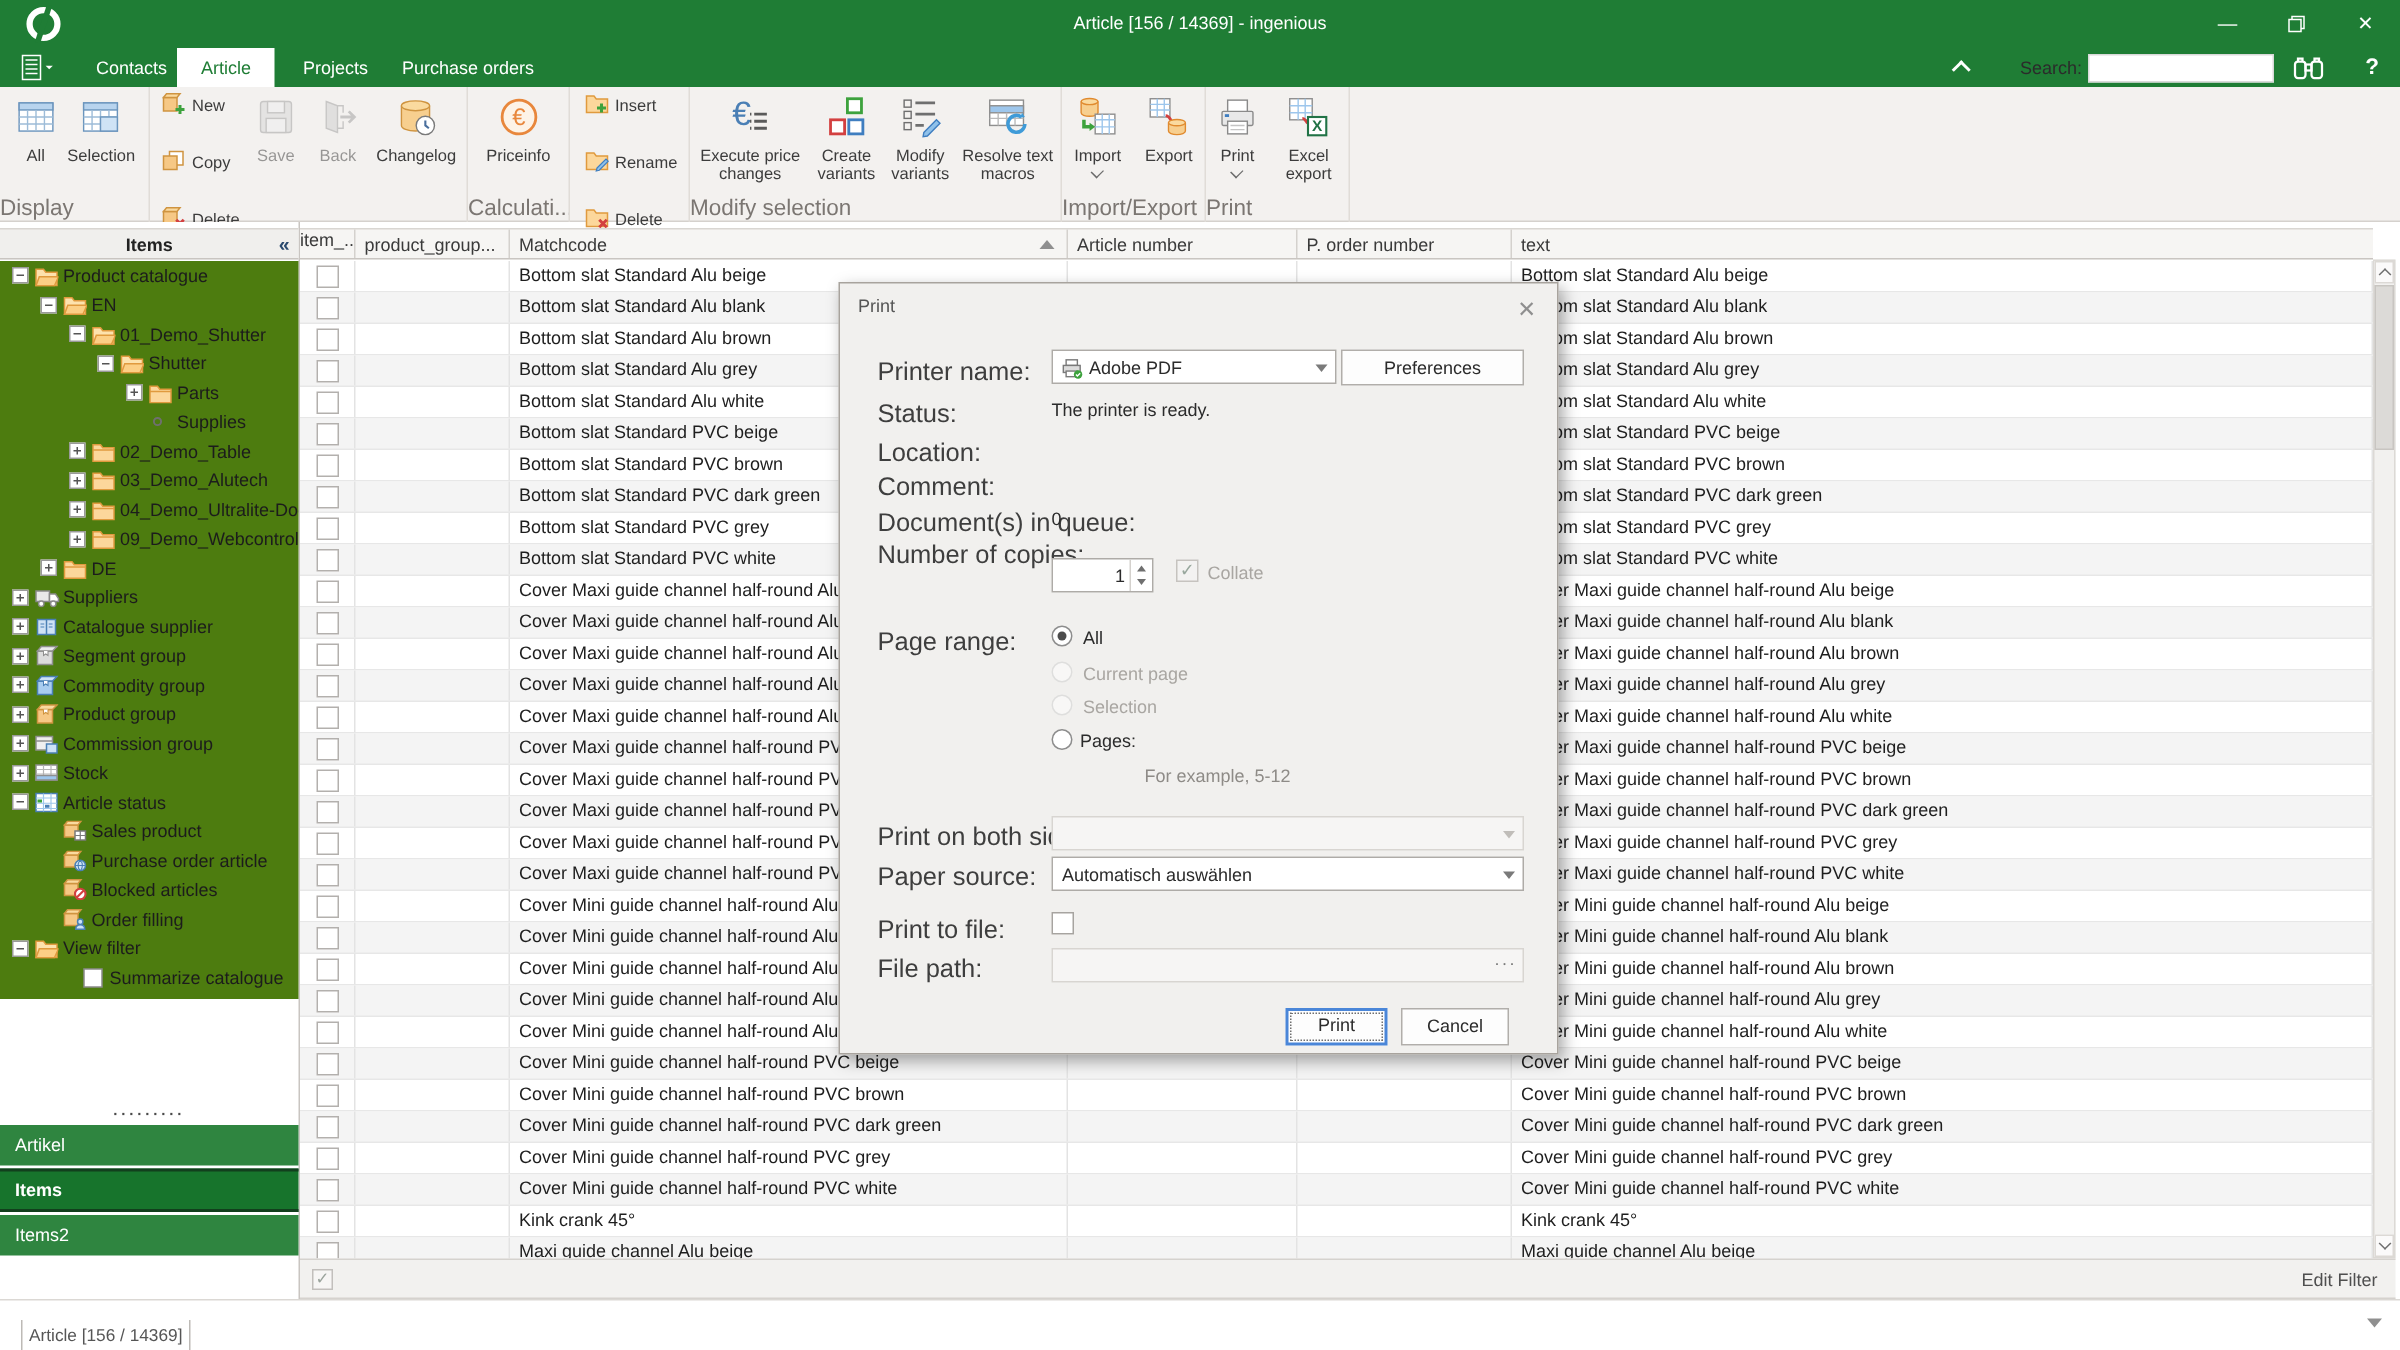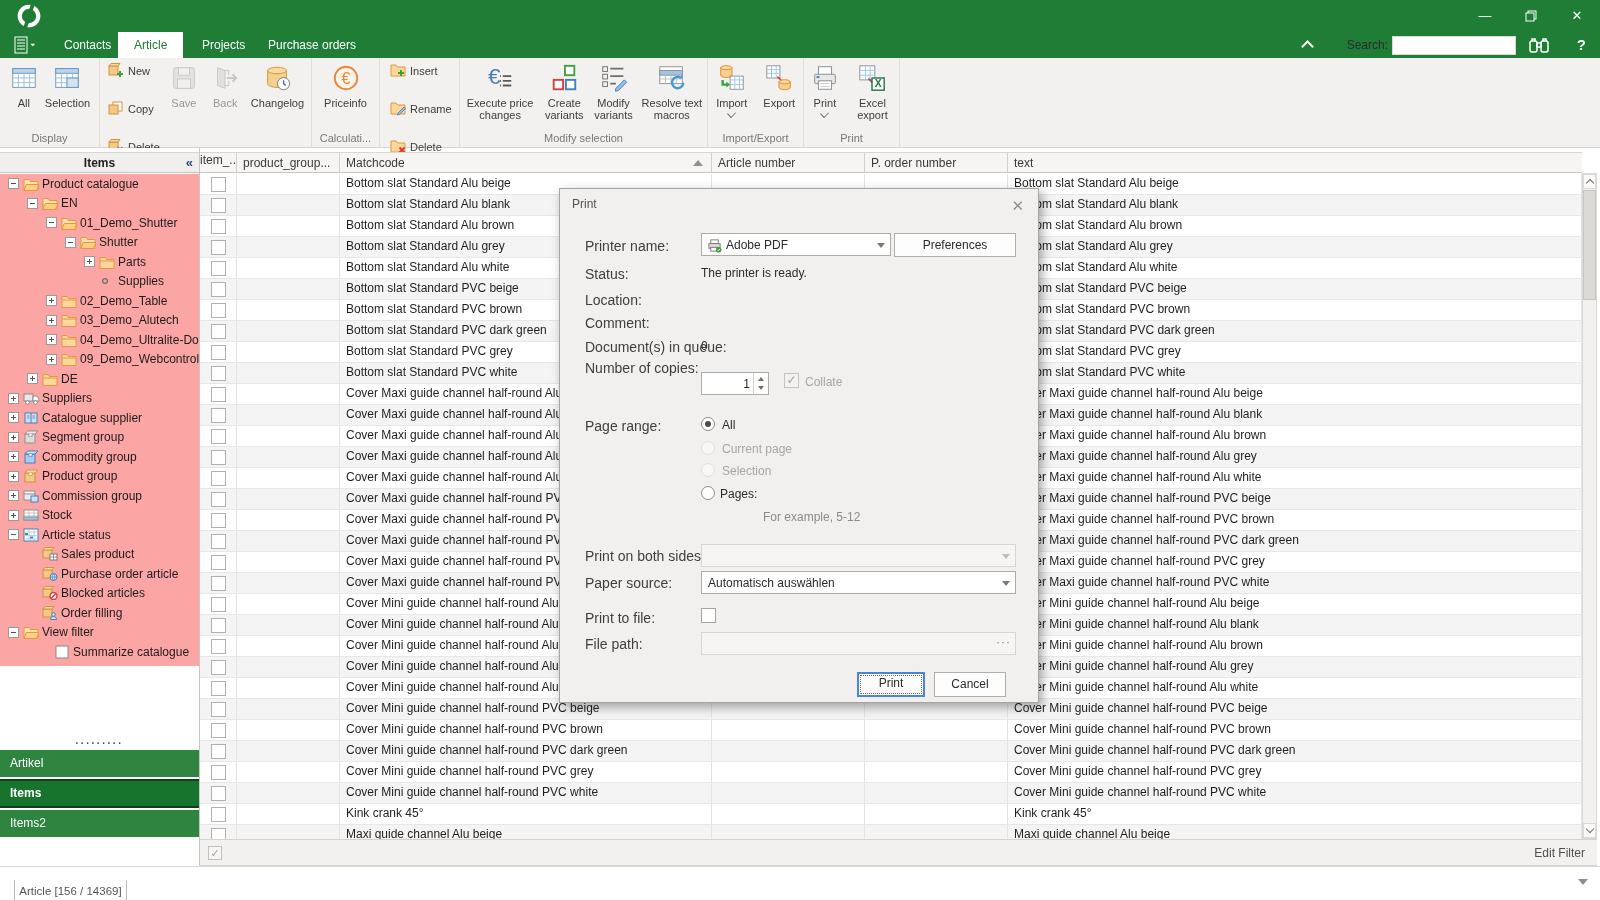--- a/index.html
+++ b/index.html
@@ -20,35 +20,35 @@
   #search-chevron { position:absolute; right:288px; top:10px; width:9px; height:9px; border-left:2px solid #fff; border-top:2px solid #fff; transform:rotate(45deg); }
   #search-label { position:absolute; right:212px; top:6px; }
   #search-input { position:absolute; right:84px; top:4px; width:124px; height:19px; border:1px solid #d9d9d9; background:#fff; font-size:12px; padding:0 4px; }
   #binoculars { position:absolute; right:50px; top:3px; }
   #help-q { position:absolute; right:14px; top:4px; color:#fff; font-size:15px; font-weight:bold; }
 
   
   #ribbon { position:absolute; left:0; top:58px; width:1600px; height:90px; background:#f3f1ef; border-bottom:1px solid #d5d1cd; display:flex; }
   .rb-group { position:relative; height:90px; border-right:1px solid #e0dcd7; display:flex; flex-direction:column; }
   .rb-items { flex:1; display:flex; align-items:stretch; padding:2px 2px 0 2px; }
-  .rb-cap { height:17px; line-height:15px; text-align:center; color:#7b7672; font-size:11px; white-space:nowrap; overflow:hidden; }
+  .rb-cap { height:17px; line-height:15px; color:#7b7672; font-size:15px; white-space:nowrap; overflow:hidden; }
   .rb-big { display:flex; flex-direction:column; align-items:center; text-align:center; padding-top:3px; font-size:11px; color:#3c3c3c; }
   .rb-big .lbl { line-height:12px; margin-top:2px; }
   .rb-stack { display:flex; flex-direction:column; justify-content:center;gap:17px; }
   .rb-sm { display:flex; align-items:center; height:21px; font-size:11px; color:#3c3c3c; white-space:nowrap; }
   .rb-sm svg { margin-right:4px; }
   .dis { opacity:.5; filter:grayscale(.9); }
   .dd-arrow { display:block; width:7px; height:7px; margin:1px auto 0; border-left:1px solid #6b6b6b; border-bottom:1px solid #6b6b6b; transform:rotate(-45deg) scale(1,0.8); }
 
   
   #sidebar { position:absolute; left:0; top:148px; width:200px; height:718px; background:#fff; border-right:1px solid #c9c5c1; }
   #side-header { position:absolute; left:0; top:4px; width:199px; height:21px; background:#f0efed; border-bottom:1px solid #c9c5c1; border-top:1px solid #d9d6d2; }
   #side-header .t { position:absolute; left:0; right:0; text-align:center; top:3px; font-weight:bold; font-size:12px; color:#222; }
   #side-collapse { position:absolute; right:6px; top:2px; color:#2b4a6f; font-weight:bold; font-size:13px; }
-  #tree { position:absolute; left:0; top:26px; width:199px; height:492px; background:#fca5a5; overflow:hidden; }
+  #tree { position:absolute; left:0; top:26px; width:199px; height:492px; background:#4d7c0f; overflow:hidden; }
   .trow { height:19.5px; display:flex; align-items:center; white-space:nowrap; font-size:12px; color:#1c1c1c; }
   .texp { width:15px; flex:0 0 15px; display:flex; align-items:center; }
   .expbox { width:11px; height:11px; border:1px solid #9a9a9a; background:#fff; position:relative; }
   .expbox i { position:absolute; left:2px; top:4px; width:5px; height:1px; background:#555; }
   .expbox.plus b { position:absolute; left:4px; top:2px; width:1px; height:5px; background:#555; }
   .ticon { width:18px; flex:0 0 18px; display:flex; align-items:center; }
   .tlabel { padding-left:1px; }
   #splitter-dots { position:absolute; left:0; top:590px; width:199px; text-align:center; color:#4a4a4a; letter-spacing:2px; font-size:10px; font-weight:bold; }
   .side-panel { position:absolute; left:0; width:199px; height:27px; background:#2f8540; color:#fff; line-height:27px; padding-left:10px; font-size:12px; }
   .side-panel.current { background:#17742c; font-weight:bold; border-top:2px solid #123f1d; border-bottom:2px solid #123f1d; height:29px; line-height:25px; }
@@ -82,21 +82,21 @@
   #filter-check { position:absolute; left:8px; top:6px; width:14px; height:14px; border:1px solid #c2bfbc; background:#f7f6f5; color:#9aa39c; font-size:11px; line-height:13px; text-align:center; }
   #edit-filter { position:absolute; right:12px; top:6px; color:#4f4f4f; font-size:12px; }
   #statusbar { position:absolute; left:0; top:866px; width:1600px; height:34px; background:#fff; border-top:1px solid #dbd8d4; }
   #status-tab { position:absolute; left:14px; top:13px; width:113px; height:24px; border:1px solid #bdbab6; border-top:none; background:#fff; color:#555; text-align:center; line-height:22px; font-size:11.5px; }
   #status-dd { position:absolute; right:12px; top:12px; width:0; height:0; border-left:5px solid transparent; border-right:5px solid transparent; border-top:6px solid #8f8f8f; }
 
   
   #dialog { position:absolute; left:559px; top:188px; width:480px; height:515px; background:#f1f0ee; border:1px solid #a8a39d; box-shadow:3px 4px 10px rgba(0,0,0,.35); z-index:50; }
   #dlg-title { position:absolute; left:12px; top:8px; color:#555; font-size:12px; }
   #dlg-close { position:absolute; right:14px; top:8px; color:#8f8f8f; font-size:15px; }
-  .dlg-label { position:absolute; left:25px; color:#3e3e3e; font-size:14px; white-space:nowrap; }
+  .dlg-label { position:absolute; left:25px; color:#3e3e3e; font-size:17px; white-space:nowrap; }
   .dlg-val { position:absolute; color:#2b2b2b; font-size:12px; white-space:nowrap;text-align:right; }
   .combo { position:absolute; background:#fff; border:1px solid #aeaba7; height:23px; font-size:12px; }
   .combo .tx { position:absolute; left:6px; top:4px; white-space:nowrap; }
   .combo .caret { position:absolute; right:5px; top:9px; width:0; height:0; border-left:4px solid transparent; border-right:4px solid transparent; border-top:5px solid #7a7a7a; }
   .combo.disabled { background:#f6f5f4; border-color:#d8d5d1; }
   .combo.disabled .caret { border-top-color:#c0bdb9; }
   .btn { position:absolute; background:#fdfdfd; border:1px solid #b1aeaa; text-align:center; font-size:12px; color:#2b2b2b; }
   #btn-print { border:2px solid #4a86d8; outline:1px dotted #6f6f6f; outline-offset:-4px; }
   .spin { position:absolute; background:#fff; border:1px solid #aeaba7; height:23px; }
   .spin .v { position:absolute; right:18px; top:4px; font-size:12px; }
@@ -119,20 +119,21 @@
 </head>
 <body>
 
 <div id="titlebar">
   <span id="logo">
     <svg width="26" height="26" viewBox="0 0 28 28">
         <circle cx="14" cy="14" r="10" fill="none" stroke="#fff" stroke-width="4.5"></circle>
         <rect x="12" y="0" width="4" height="28" fill="#1f7d35" transform="rotate(18 14 14)"></rect>
       </svg>
   </span>
+  <div id="title">Article [156 / 14369] - ingenious</div>
   <div class="winbtn" style="right:92px;">—</div>
   <div class="winbtn" style="right:46px;">
     <svg width="12" height="12" viewBox="0 0 12 12" style="margin-top:10px;">
         <rect x="3" y="1" width="8" height="8" fill="none" stroke="#fff"></rect>
         <rect x="1" y="3" width="8" height="8" fill="#1f7d35" stroke="#fff"></rect>
       </svg>
   </div>
   <div class="winbtn" style="right:0;">✕</div>
 </div>
 

